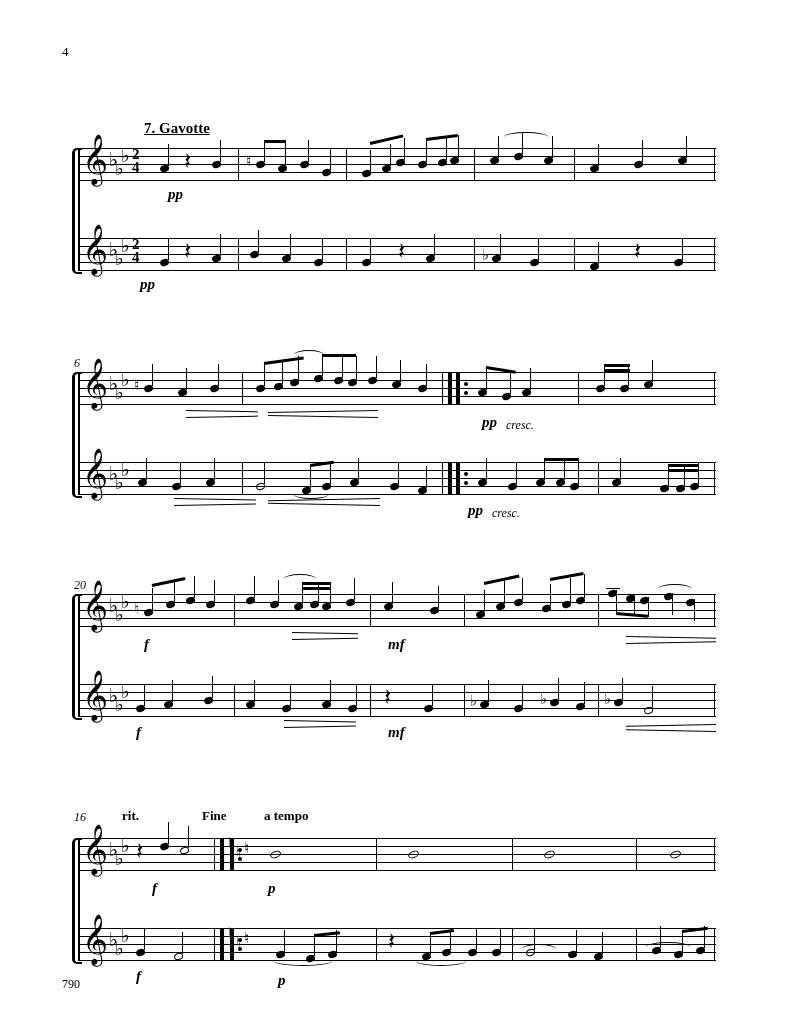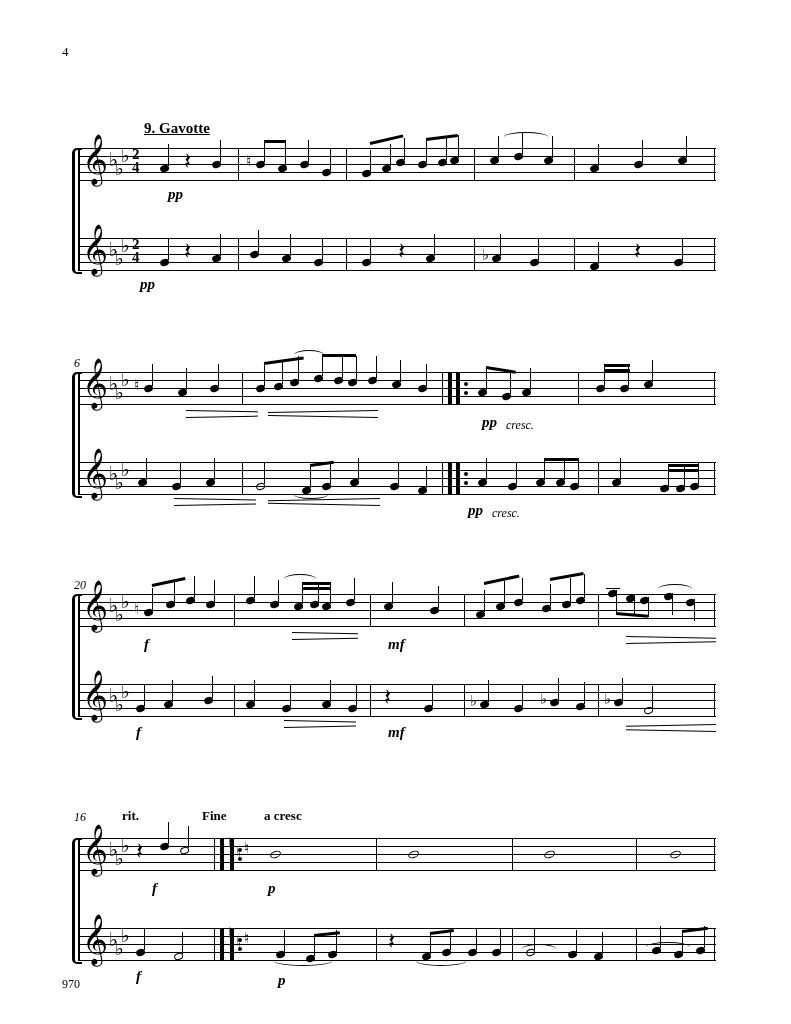--- a/index.html
+++ b/index.html
@@ -218,23 +218,23 @@
   .hairpin .b { top: 7px; transform: rotate(-1.1deg); }
   .hairpin.dim .a { transform-origin: right center; transform: rotate(-1.1deg); }
   .hairpin.dim .b { transform-origin: right center; transform: rotate(1.1deg); }
 </style>
 </head>
 <body>
 
 <div class="page">
 
   <div class="page-number">4</div>
-  <div class="plate-number">970</div>
-
-  <div class="movement-title" style="left:144px; top:120px;">9. Gavotte</div>
+  <div class="plate-number">790</div>
+
+  <div class="movement-title" style="left:144px; top:120px;">7. Gavotte</div>
 
   <div class="system" style="top:148px; height:130px;">
     <div class="sysnum" style="top:-14px;"></div>
 
     <div class="brace" style="top:0px; height:122px;"></div>
     <div class="sysbar" style="top:0px; height:122px;"></div>
 
     <div class="staff" style="top:0px;">
       <div class="ln l0"></div>
         <div class="ln l1"></div>
@@ -696,21 +696,21 @@
         <i class="a"></i>
         <i class="b"></i>
       </div>
   </div>
 
   <div class="system" style="top:838px; height:130px;">
     <div class="sysnum" style="top:-28px;">16</div>
 
     <div class="tempo-text" style="left:44px; top:-30px;">rit.</div>
     <div class="tempo-text" style="left:124px; top:-30px;">Fine</div>
-    <div class="tempo-text" style="left:186px; top:-30px;">a cresc</div>
+    <div class="tempo-text" style="left:186px; top:-30px;">a tempo</div>
 
     <div class="brace" style="top:0px; height:122px;"></div>
     <div class="sysbar" style="top:0px; height:122px;"></div>
 
     <div class="staff" style="top:0px;">
       <div class="ln l0"></div>
         <div class="ln l1"></div>
         <div class="ln l2"></div>
         <div class="ln l3"></div>
         <div class="ln l4"></div>

